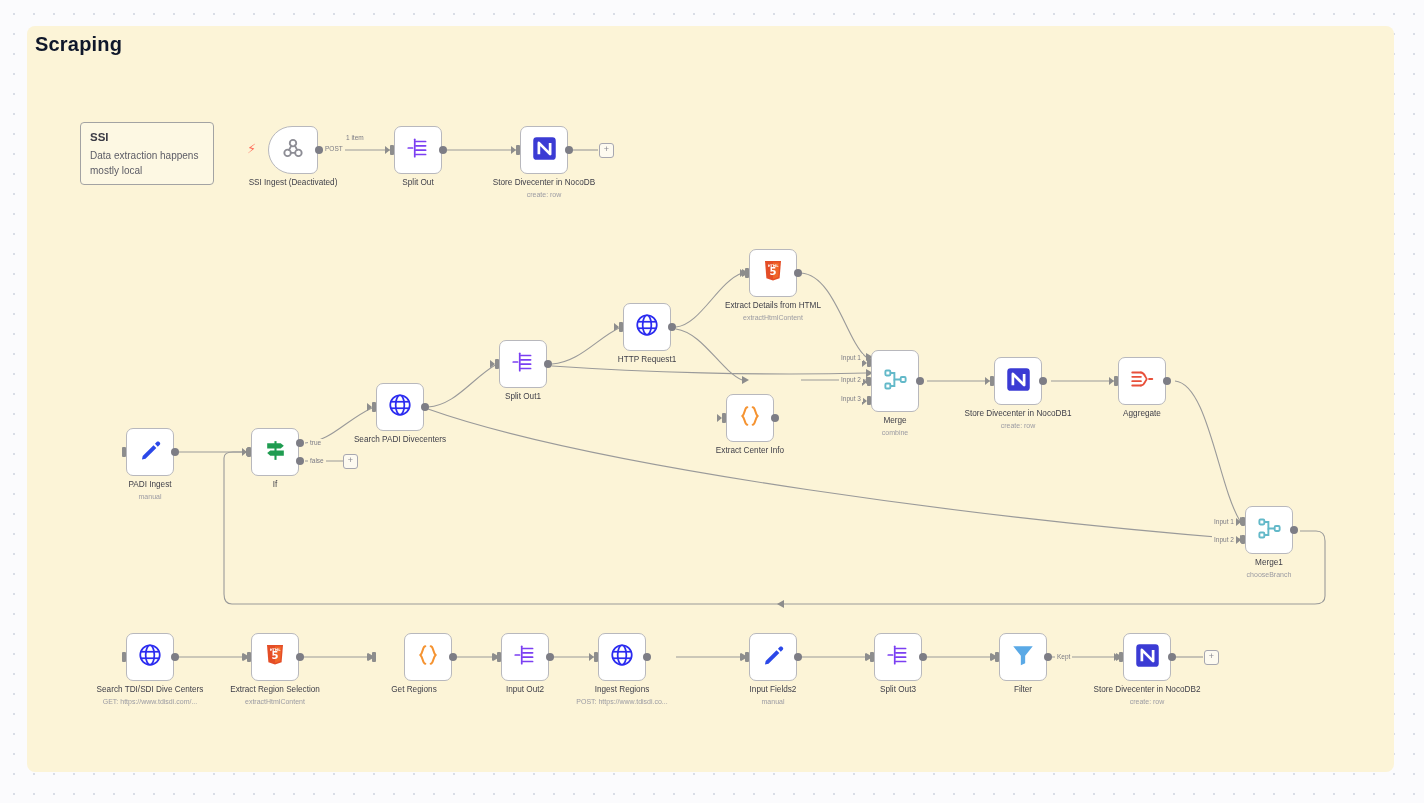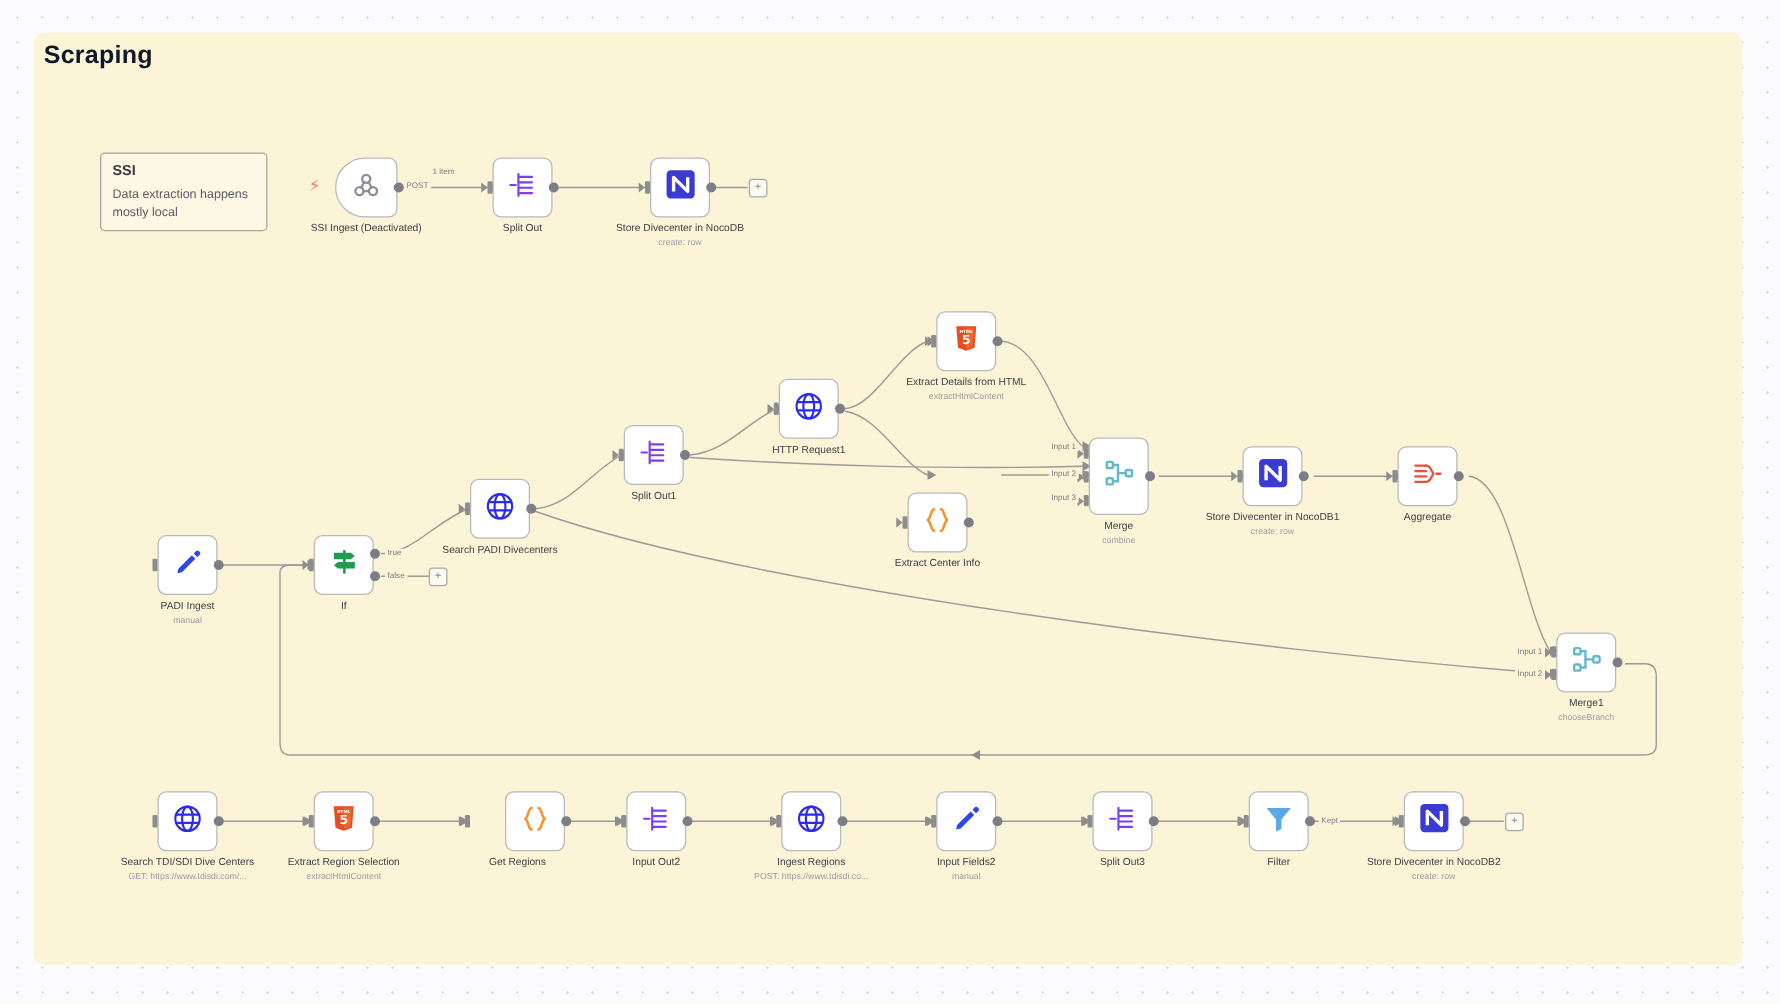--- a/index.html
+++ b/index.html
@@ -491,21 +491,21 @@
           <path d="M10 10 H19"></path>
           <path d="M10 14 H19"></path>
           <path d="M10 18 H19"></path>
       </svg>
     </span>
     <span class="port-out"></span>
   </div>
   <div class="ncap">Input Out2</div>
 </div>
 
-<div class="node" style="left:625px;top:633px;">
+<div class="node" style="left:598px;top:633px;">
   <div class="nbox">
     <span class="port-in arrow"></span>
     <span class="ico">
       <svg width="26" height="26" viewBox="0 0 24 24" fill="none" stroke="#2b2bf0" stroke-width="1.6">
         <circle cx="12" cy="12" r="9"></circle>
           <ellipse cx="12" cy="12" rx="4" ry="9"></ellipse>
         <path d="M3.3 9 H20.7"></path>
           <path d="M3.3 15 H20.7"></path>
       </svg>
     </span>

